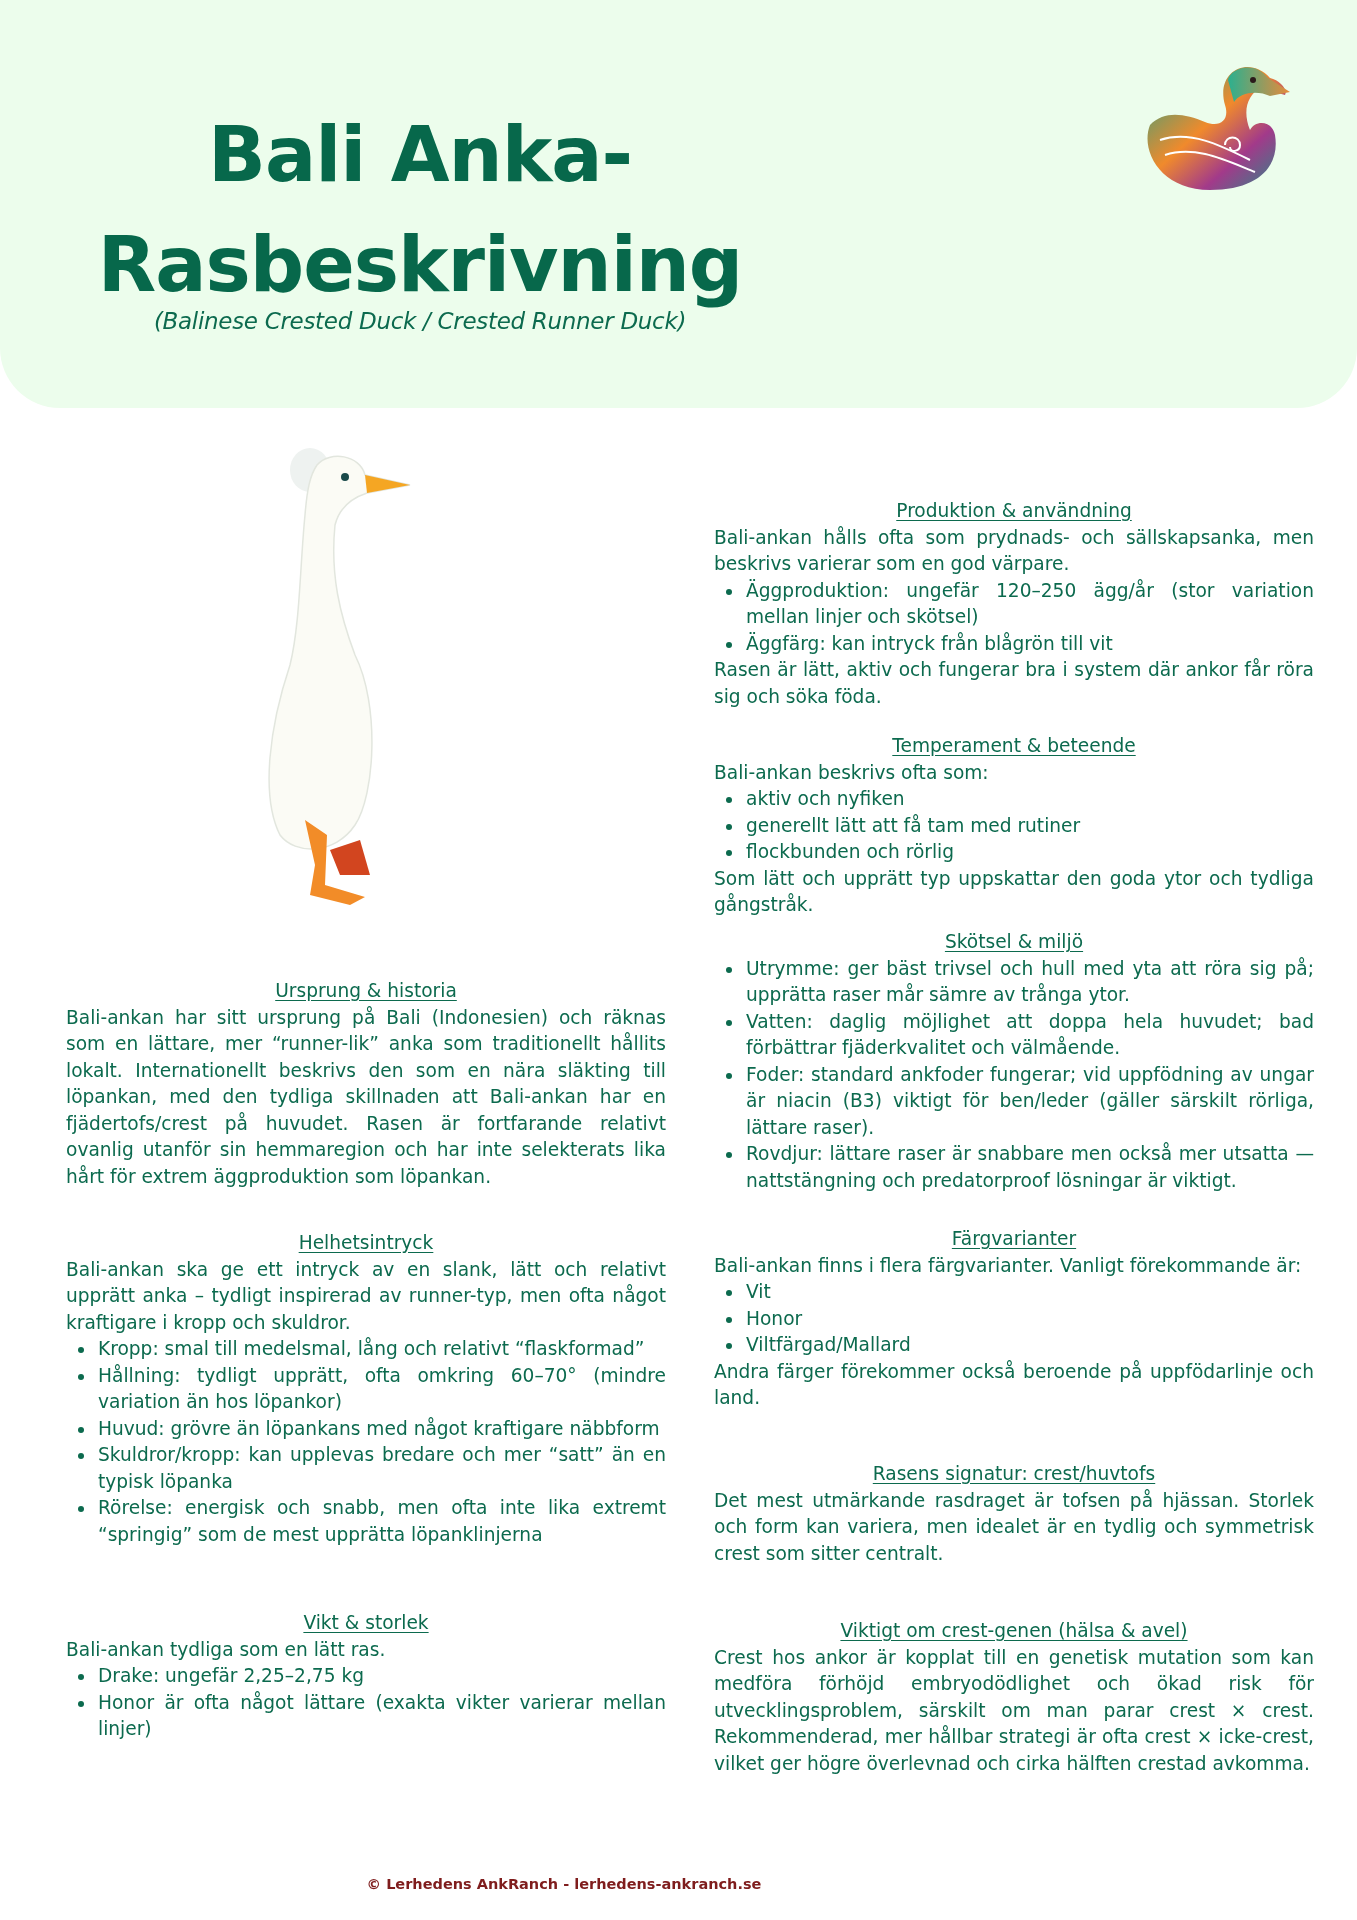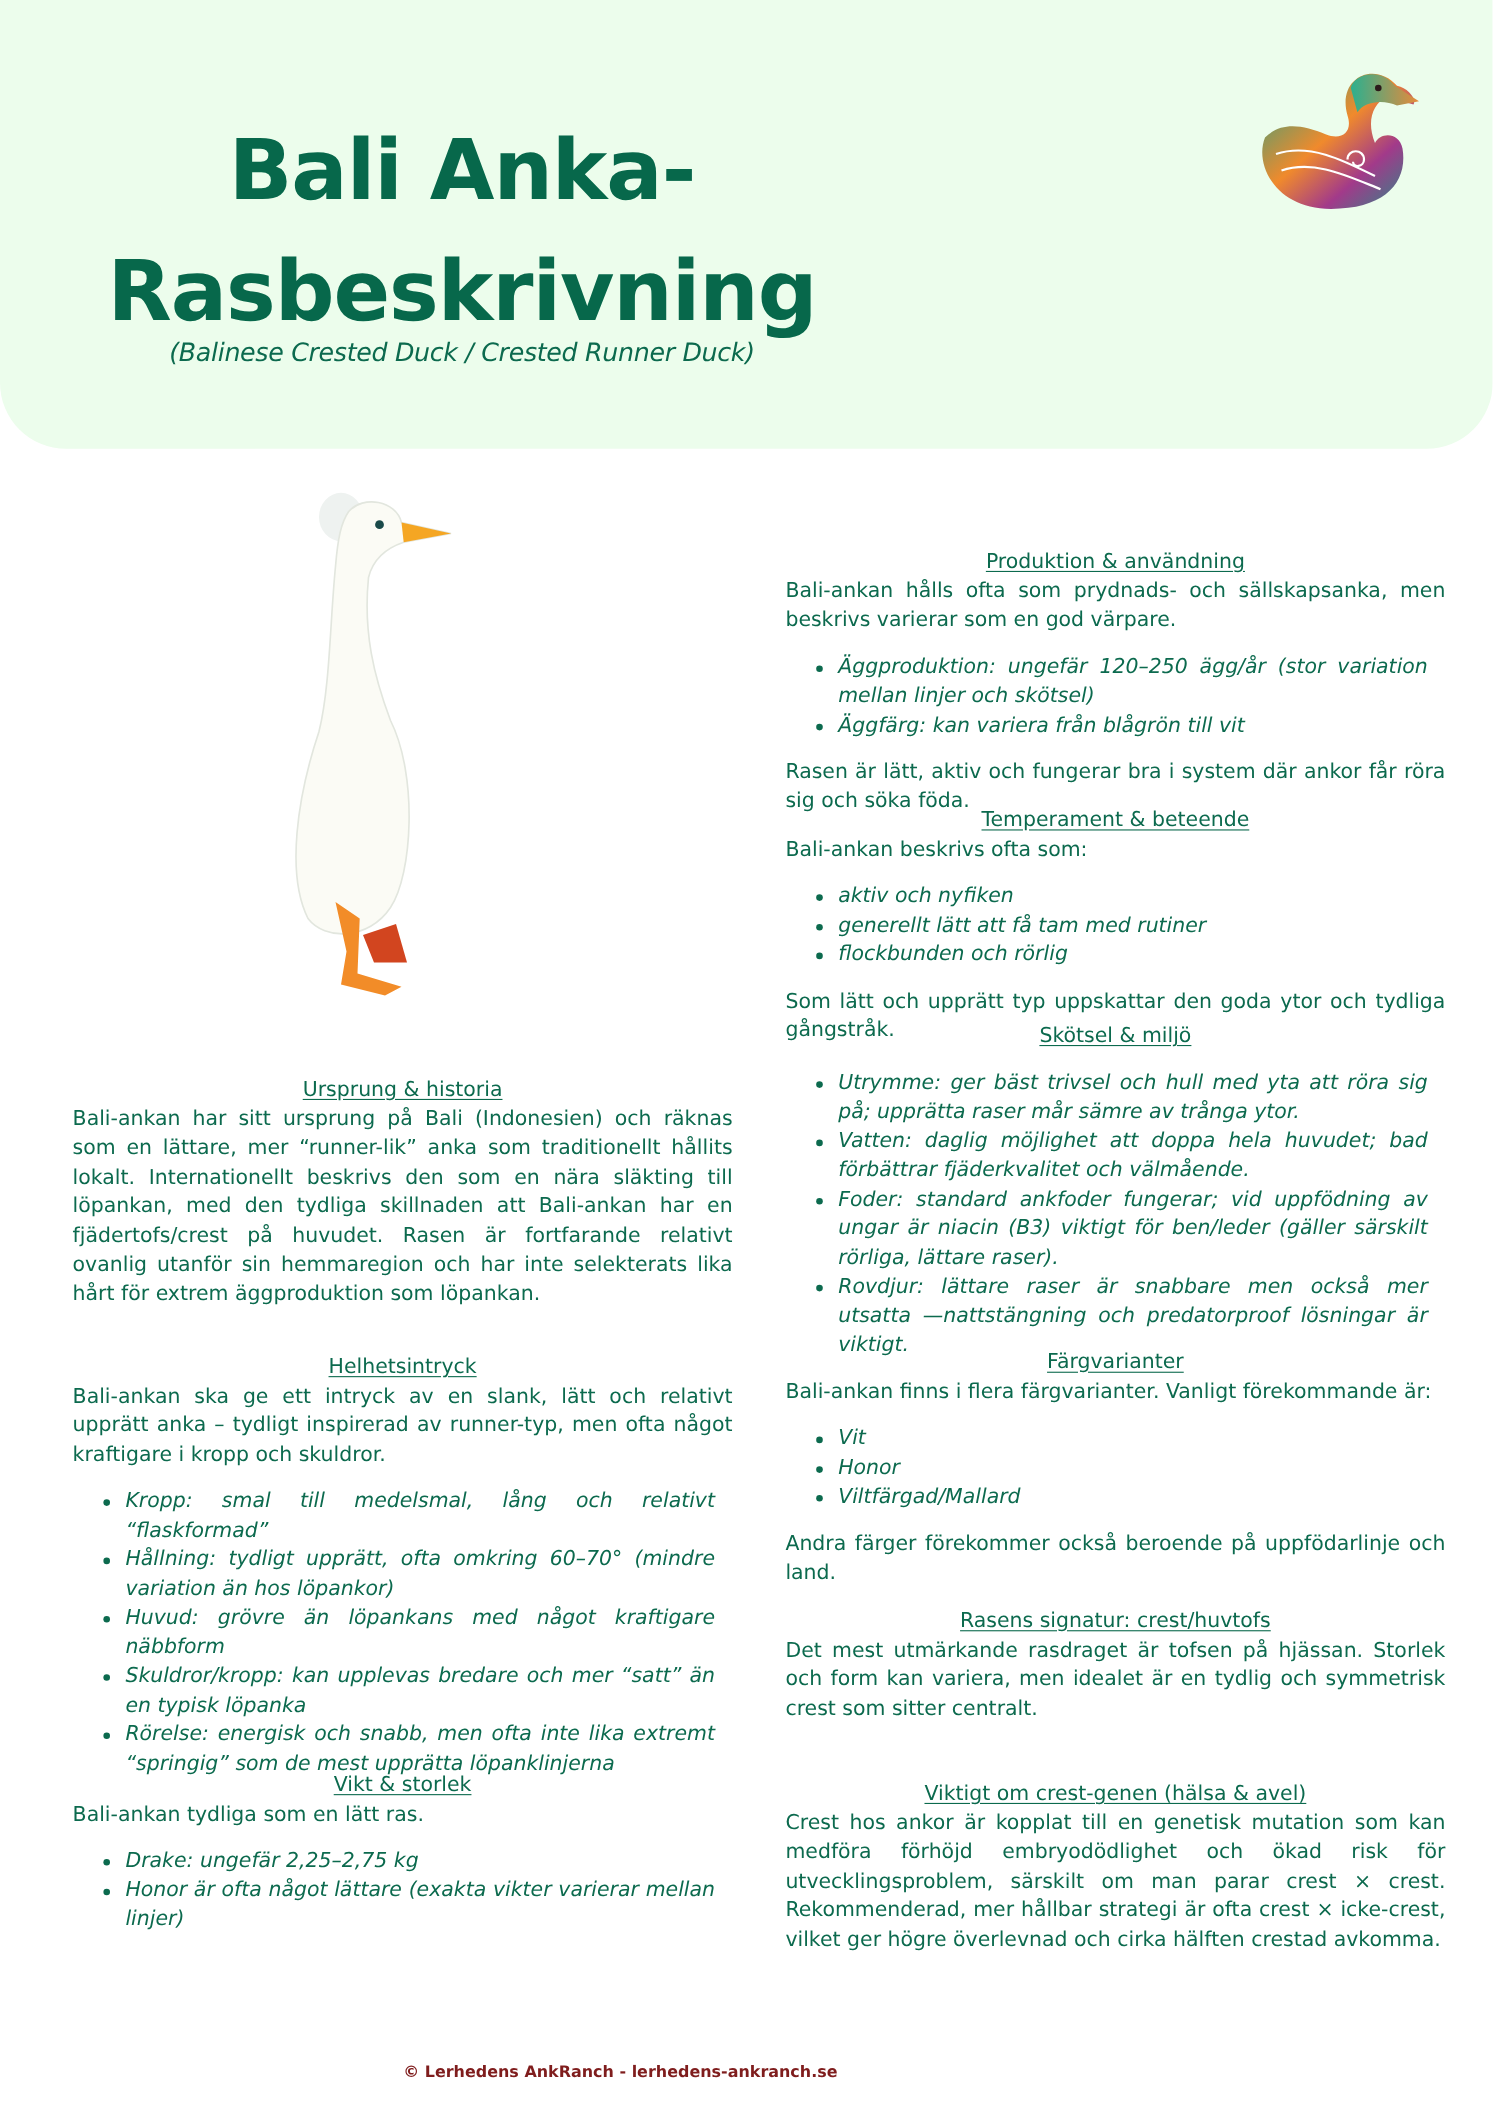--- a/index.html
+++ b/index.html
@@ -25,21 +25,21 @@
     .logo { position: absolute; left: 1130px; top: 50px; width: 165px; height: 150px; }
 
     .photo { position: absolute; left: 255px; top: 435px; width: 190px; height: 500px; }
 
     .section { position: absolute; font-size: 18.6px; line-height: 26.5px; color: #0c6a4e; }
     .section h3 {
       margin: 0; font-weight: 400; font-size: 18.6px; line-height: 26.5px;
       text-align: center; text-decoration: underline; text-underline-offset: 3px;
     }
     .section p { margin: 0; text-align: justify; text-align-last: left; }
-    .section ul { margin: 16px; padding-left: 32px; list-style: none; font-style: italic; }
+    .section ul { margin: 0; padding-left: 32px; list-style: none; }
     .section li { position: relative; text-align: justify; text-align-last: left; }
     .section li::before {
       content: ""; position: absolute; left: -20px; top: 11px;
       width: 6px; height: 6px; border-radius: 50%; background: #0c6a4e;
     }
     .left { left: 66px; width: 600px; }
     .right { left: 714px; width: 600px; }
 
     .footer {
       position: absolute; left: 0; top: 1876px; width: 1128px; text-align: center;
@@ -110,21 +110,21 @@
     <li>Drake: ungefär 2,25–2,75 kg</li>
     <li>Honor är ofta något lättare (exakta vikter varierar mellan linjer)</li>
   </ul>
 </div>
 
 <div class="section right" style="top:498px;">
   <h3>Produktion &amp; användning</h3>
   <p>Bali-ankan hålls ofta som prydnads- och sällskapsanka, men beskrivs varierar som en god värpare.</p>
   <ul>
     <li>Äggproduktion: ungefär 120–250 ägg/år (stor variation mellan linjer och skötsel)</li>
-    <li>Äggfärg: kan variera från blågrön till vit</li>
+    <li>Äggfärg: kan intryck från blågrön till vit</li>
   </ul>
   <p>Rasen är lätt, aktiv och fungerar bra i system där ankor får röra sig och söka föda.</p>
 </div>
 
 <div class="section right" style="top:733px;">
   <h3>Temperament &amp; beteende</h3>
   <p>Bali-ankan beskrivs ofta som:</p>
   <ul>
     <li>aktiv och nyfiken</li>
     <li>generellt lätt att få tam med rutiner</li>

